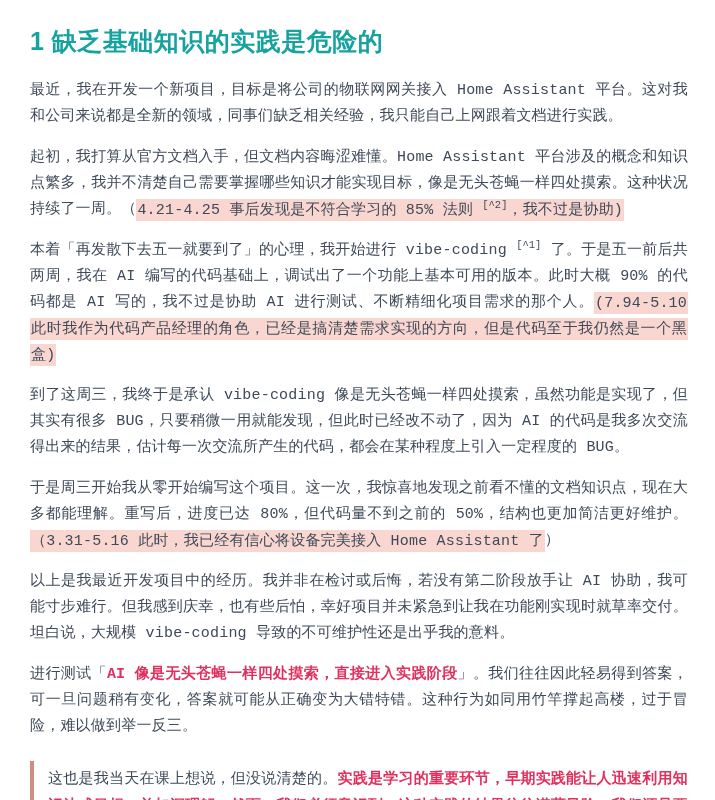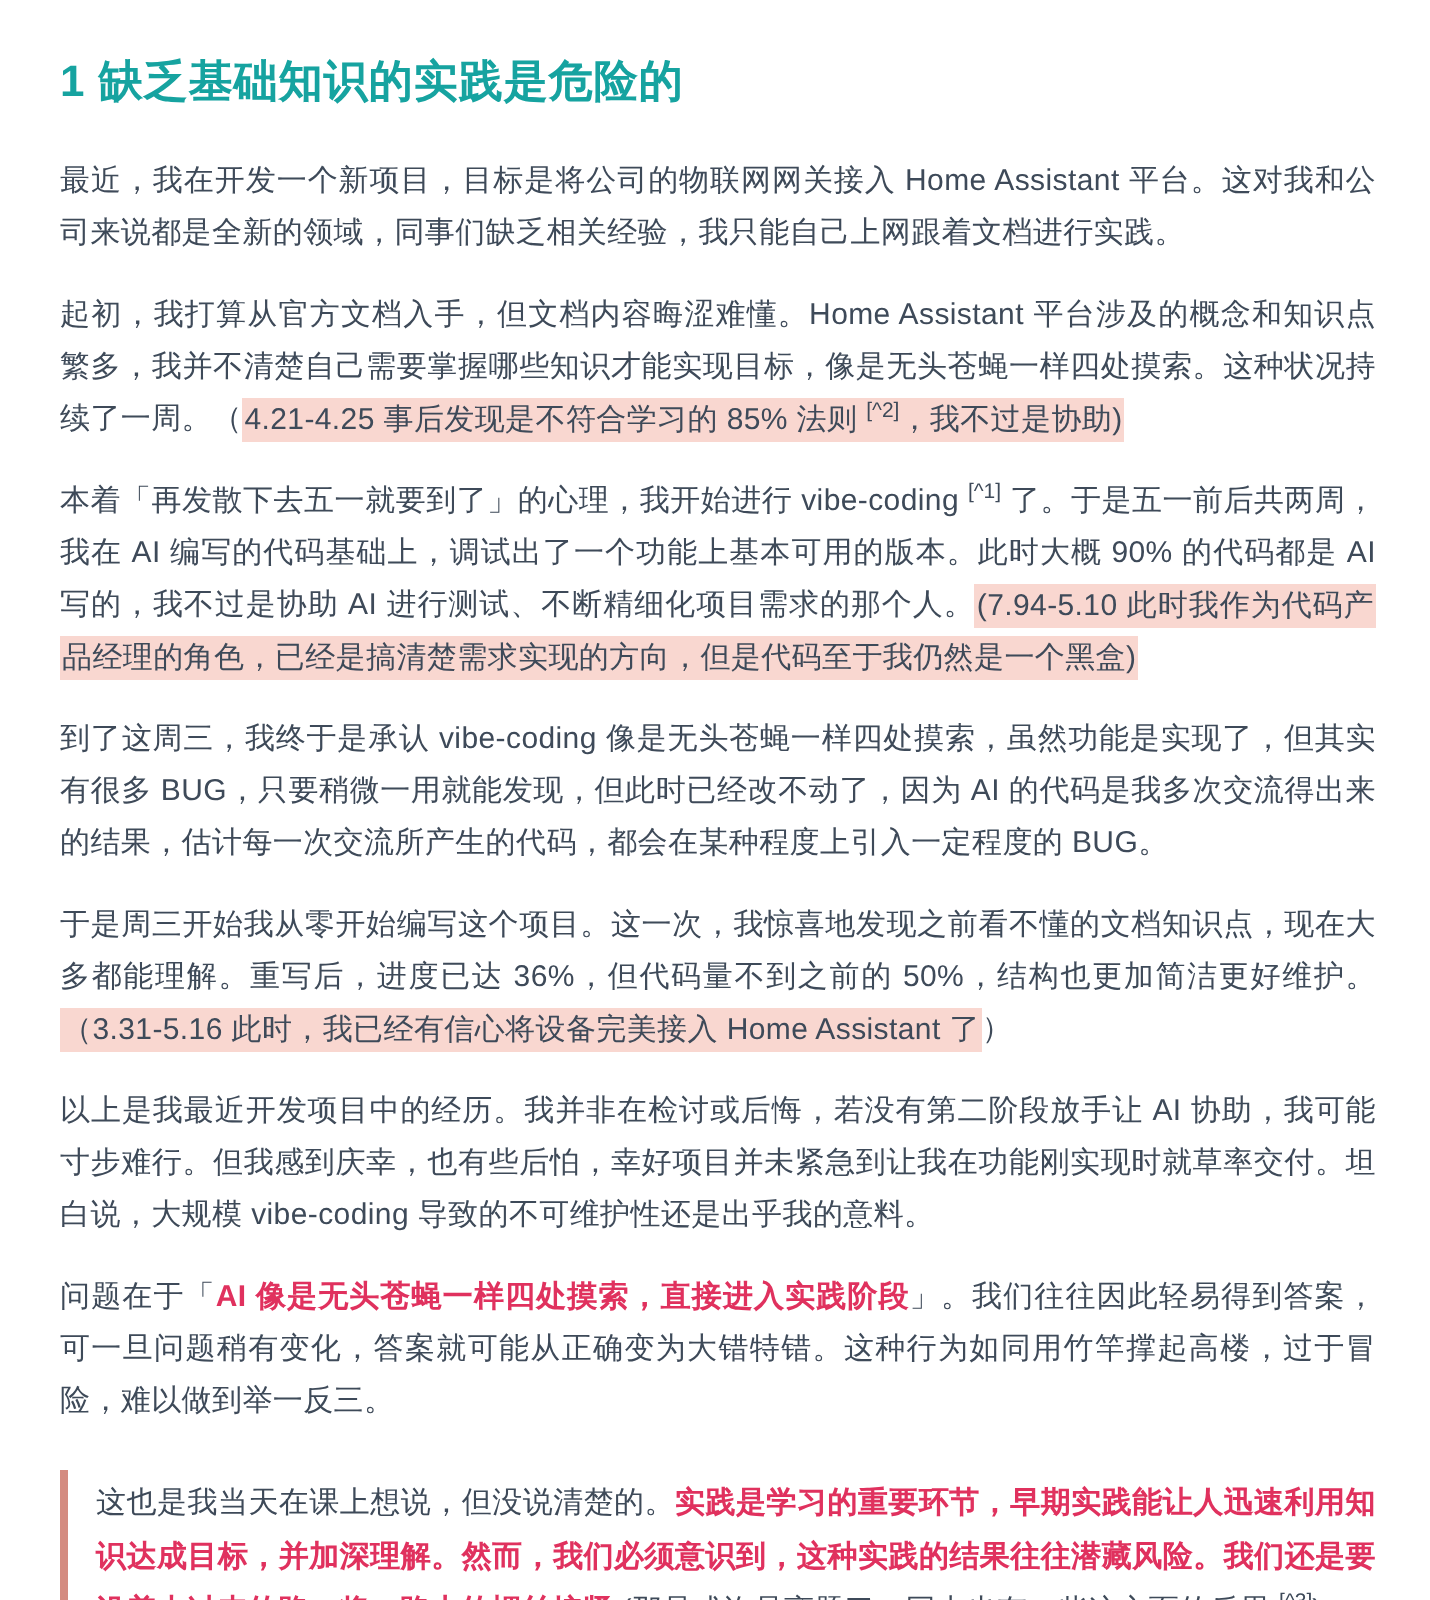--- a/index.html
+++ b/index.html
@@ -15,33 +15,34 @@
     width:715px;
     height:800px;
     margin:0;
     padding:24px 27px 0 30px;
     box-sizing:border-box;
     overflow:hidden;
     font-family:"Liberation Sans","DejaVu Sans",sans-serif;
     color:var(--body-text);
   }
   h1{
-    font-size:22px;
+    font-size:25px;
     line-height:30px;
     margin:2px 0 22px 0;
     font-weight:700;
     color:var(--heading);
     letter-spacing:.5px;
   }
   p{
     font-size:15px;
     line-height:26px;
     margin:0 0 15px 0;
     text-align:justify;
     letter-spacing:.2px;
+    font-family:Liberation Mono, monospace;
   }
   .hl{
     background:var(--highlight-bg);
     padding:2.5px 1px;
     box-decoration-break:clone;
     -webkit-box-decoration-break:clone;
   }
   .red{
     color:var(--emphasis-red);
     font-weight:700;
@@ -68,19 +69,19 @@
 <h1>1 缺乏基础知识的实践是危险的</h1>
 
 <p>最近，我在开发一个新项目，目标是将公司的物联网网关接入 Home Assistant 平台。这对我和公司来说都是全新的领域，同事们缺乏相关经验，我只能自己上网跟着文档进行实践。</p>
 
 <p><span>起初，我打算从官方文档入手，但文档内容晦涩难懂。Home Assistant 平台涉及的概念和知识点繁多，我并不清楚自己需要掌握哪些知识才能实现目标，像是无头苍蝇一样四处摸索。这种状况持续了一周。（</span><span class="hl"><span>4.21-4.25 事后发现是不符合学习的 85% 法则 </span><sup class="fn">[^2]</sup><span>，我不过是协助)</span></span></p>
 
 <p><span>本着「再发散下去五一就要到了」的心理，我开始进行 vibe-coding </span><sup class="fn">[^1]</sup><span> 了。于是五一前后共两周，我在 AI 编写的代码基础上，调试出了一个功能上基本可用的版本。此时大概 90% 的代码都是 AI 写的，我不过是协助 AI 进行测试、不断精细化项目需求的那个人。</span><span class="hl">(7.94-5.10 此时我作为代码产品经理的角色，已经是搞清楚需求实现的方向，但是代码至于我仍然是一个黑盒)</span></p>
 
 <p>到了这周三，我终于是承认 vibe-coding 像是无头苍蝇一样四处摸索，虽然功能是实现了，但其实有很多 BUG，只要稍微一用就能发现，但此时已经改不动了，因为 AI 的代码是我多次交流得出来的结果，估计每一次交流所产生的代码，都会在某种程度上引入一定程度的 BUG。</p>
 
-<p><span>于是周三开始我从零开始编写这个项目。这一次，我惊喜地发现之前看不懂的文档知识点，现在大多都能理解。重写后，进度已达 36%，但代码量不到之前的 50%，结构也更加简洁更好维护。</span><span class="hl">（3.31-5.16 此时，我已经有信心将设备完美接入 Home Assistant 了</span><span>）</span></p>
+<p><span>于是周三开始我从零开始编写这个项目。这一次，我惊喜地发现之前看不懂的文档知识点，现在大多都能理解。重写后，进度已达 80%，但代码量不到之前的 50%，结构也更加简洁更好维护。</span><span class="hl">（3.31-5.16 此时，我已经有信心将设备完美接入 Home Assistant 了</span><span>）</span></p>
 
 <p>以上是我最近开发项目中的经历。我并非在检讨或后悔，若没有第二阶段放手让 AI 协助，我可能寸步难行。但我感到庆幸，也有些后怕，幸好项目并未紧急到让我在功能刚实现时就草率交付。坦白说，大规模 vibe-coding 导致的不可维护性还是出乎我的意料。</p>
 
-<p><span>问题在于「</span><span class="red">AI 像是无头苍蝇一样四处摸索，直接进入实践阶段</span><span>」。我们往往因此轻易得到答案，可一旦问题稍有变化，答案就可能从正确变为大错特错。这种行为如同用竹竿撑起高楼，过于冒险，难以做到举一反三。</span></p>
+<p><span>进行测试「</span><span class="red">AI 像是无头苍蝇一样四处摸索，直接进入实践阶段</span><span>」。我们往往因此轻易得到答案，可一旦问题稍有变化，答案就可能从正确变为大错特错。这种行为如同用竹竿撑起高楼，过于冒险，难以做到举一反三。</span></p>
 
 <blockquote><span>这也是我当天在课上想说，但没说清楚的。</span><span class="red">实践是学习的重要环节，早期实践能让人迅速利用知识达成目标，并加深理解。然而，我们必须意识到，这种实践的结果往往潜藏风险。我们还是要沿着走过来的路，将一路上的螺丝拧紧</span><span> (那是或许是离题了，网上也有一些这方面的反思 </span><sup class="fn">[^3]</sup><span>)</span></blockquote>
 
 </body></html>

